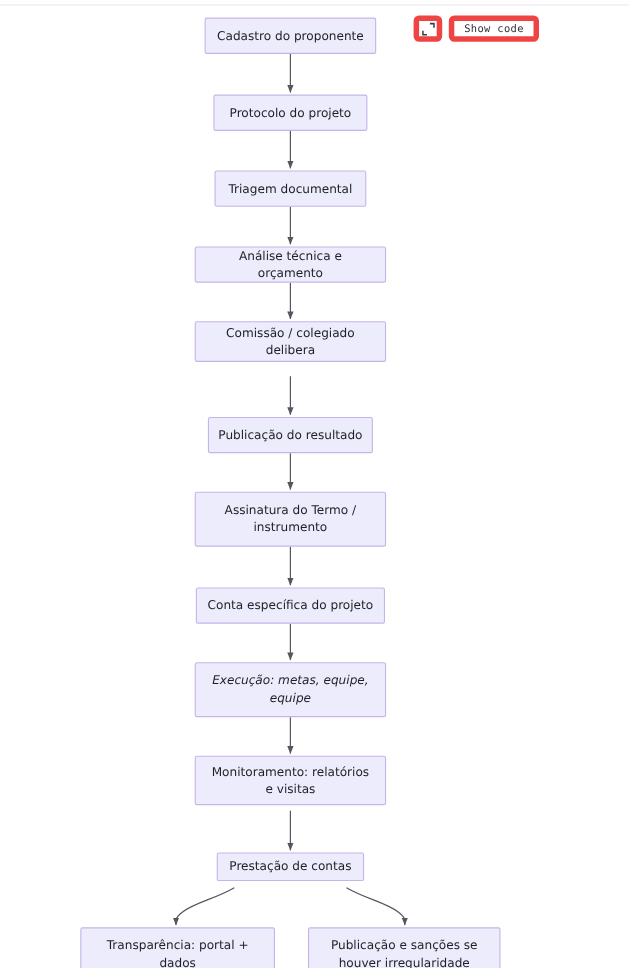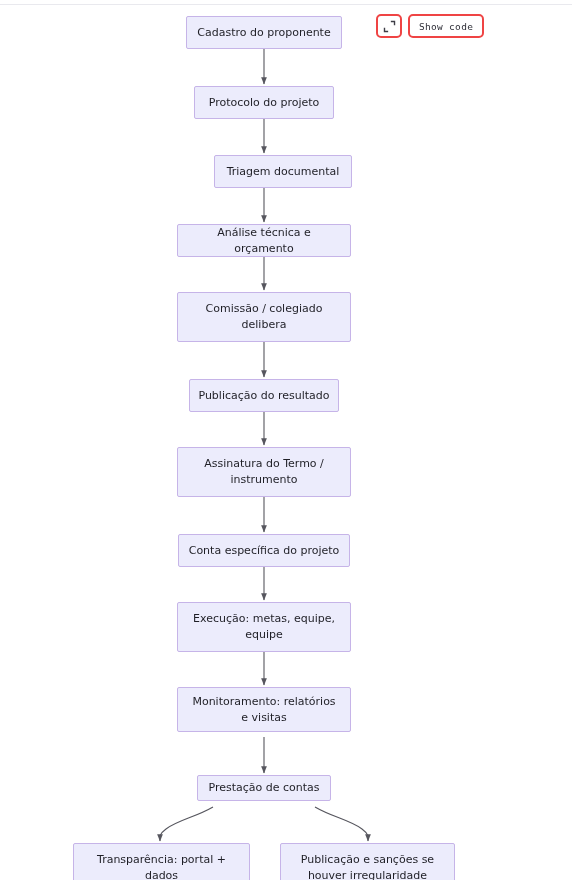--- a/index.html
+++ b/index.html
@@ -23,21 +23,21 @@
   }
   .toolbar {
     position: absolute;
     left: 376px; top: 14px;
     display: flex;
     gap: 6px;
     align-items: flex-start;
   }
   .tool-btn {
     background: #ffffff;
-    border: 2px solid #ef4444;
+    border: 5px solid #ef4444;
     border-radius: 5px;
     height: 24px;
     box-sizing: border-box;
     display: flex;
     align-items: center;
     justify-content: center;
     cursor: pointer;
     color: #3d3d46;
   }
   .tool-btn.icon-only { width: 26px; }
@@ -119,29 +119,29 @@
   </svg>
 
   <div class="node" style="left:186px;top:16px;width:156px;height:33px;">
     <span>Cadastro do proponente</span>
   </div>
 
   <div class="node" style="left:194px;top:86px;width:140px;height:33px;">
     <span>Protocolo do projeto</span>
   </div>
 
-  <div class="node" style="left:195px;top:155px;width:138px;height:33px;margin-left:19px;">
+  <div class="node" style="left:195px;top:155px;width:138px;height:33px;">
     <span>Triagem documental</span>
   </div>
 
   <div class="node" style="left:177px;top:224px;width:174px;height:33px;">
     <span>Análise técnica e orçamento</span>
   </div>
 
-  <div class="node" style="left:177px;top:292px;width:174px;height:50px;">
+  <div class="node" style="left:177px;top:292px;width:174px;height:37px;">
     <div>
       <span>Comissão / colegiado</span>
       <span>delibera</span>
     </div>
   </div>
 
   <div class="node" style="left:189px;top:379px;width:150px;height:33px;">
     <span>Publicação do resultado</span>
   </div>
 
@@ -149,21 +149,21 @@
     <div>
       <span>Assinatura do Termo /</span>
       <span>instrumento</span>
     </div>
   </div>
 
   <div class="node" style="left:178px;top:534px;width:172px;height:33px;">
     <span>Conta específica do projeto</span>
   </div>
 
-  <div class="node" style="left:177px;top:602px;width:174px;height:50px;">
+  <div class="node" style="left:177px;top:602px;width:174px;height:50px;font-style:italic;">
     <div>
       <span>Execução: metas, equipe,</span>
       <span>equipe</span>
     </div>
   </div>
 
   <div class="node" style="left:177px;top:687px;width:174px;height:45px;">
     <div>
       <span>Monitoramento: relatórios</span>
       <span>e visitas</span>

